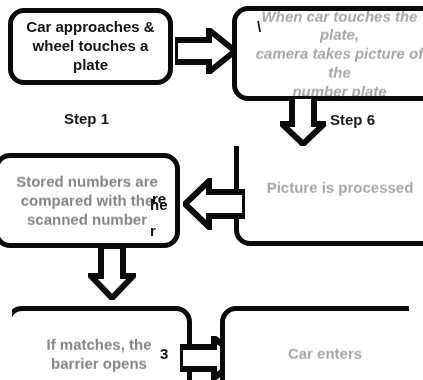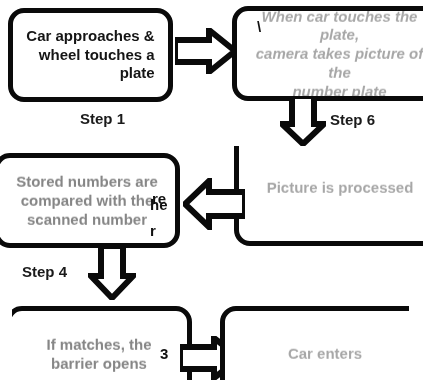--- a/index.html
+++ b/index.html
@@ -80,27 +80,27 @@
     font-size: 15px;
     color: #111;
     line-height: 1.25;
   }
 </style>
 </head>
 <body>
 
 <div id="canvas">
 
-  <div class="node" style="left:8px; top:8px; width:165px; height:94px;text-align:right;">
+  <div class="node" style="left:8px; top:8px; width:165px; height:77px;">
     <div class="label">Car approaches &amp;
 wheel touches a
 plate</div>
   </div>
 
-  <div class="step-caption" style="left:64px; top:110px;margin-left:16px;">Step 1</div>
+  <div class="step-caption" style="left:64px; top:110px;">Step 1</div>
 
   <div class="arrow" style="left:175px; top:28px;">
     <svg width="62" height="46" viewBox="0 0 62 46" aria-hidden="true">
       <path d="M0,12 L34,12 L34,2 L60,23 L34,44 L34,34 L0,34 Z" fill="#ffffff" stroke="#0a0a0a" stroke-width="6" stroke-linejoin="miter"></path>
     </svg>
   </div>
 
   <div class="clip" style="left:232px; top:4px; width:191px; height:99px;font-style:italic;">
     <div class="node fade-strong" style="left:0px; top:2px; width:215px; height:95px;">
       <div class="label">When car touches the plate,
@@ -134,21 +134,20 @@
     <div class="node fade-mid" style="left:-6px; top:3px; width:186px; height:95px;">
       <div class="label">Stored numbers are
 compared with the
 scanned number</div>
     </div>
   </div>
   <div class="frag" style="left:152px; top:190px;">re</div>
   <div class="frag" style="left:150px; top:196px;text-align:center;">he</div>
   <div class="frag" style="left:150px; top:222px;">r</div>
 
-  <div class="step-caption" style="left:22px; top:263px;">Step 4</div>
 
   <div class="arrow" style="left:88px; top:246px;">
     <svg width="48" height="54" viewBox="0 0 48 54" aria-hidden="true">
       <path d="M13,0 L13,30 L3,30 L24,52 L45,30 L35,30 L35,0 Z" fill="#ffffff" stroke="#0a0a0a" stroke-width="6" stroke-linejoin="miter"></path>
     </svg>
   </div>
 
   <div class="clip" style="left:12px; top:304px; width:180px; height:76px;">
     <div class="node fade-mid" style="left:-6px; top:2px; width:186px; height:95px;">
       <div class="label">If matches, the

